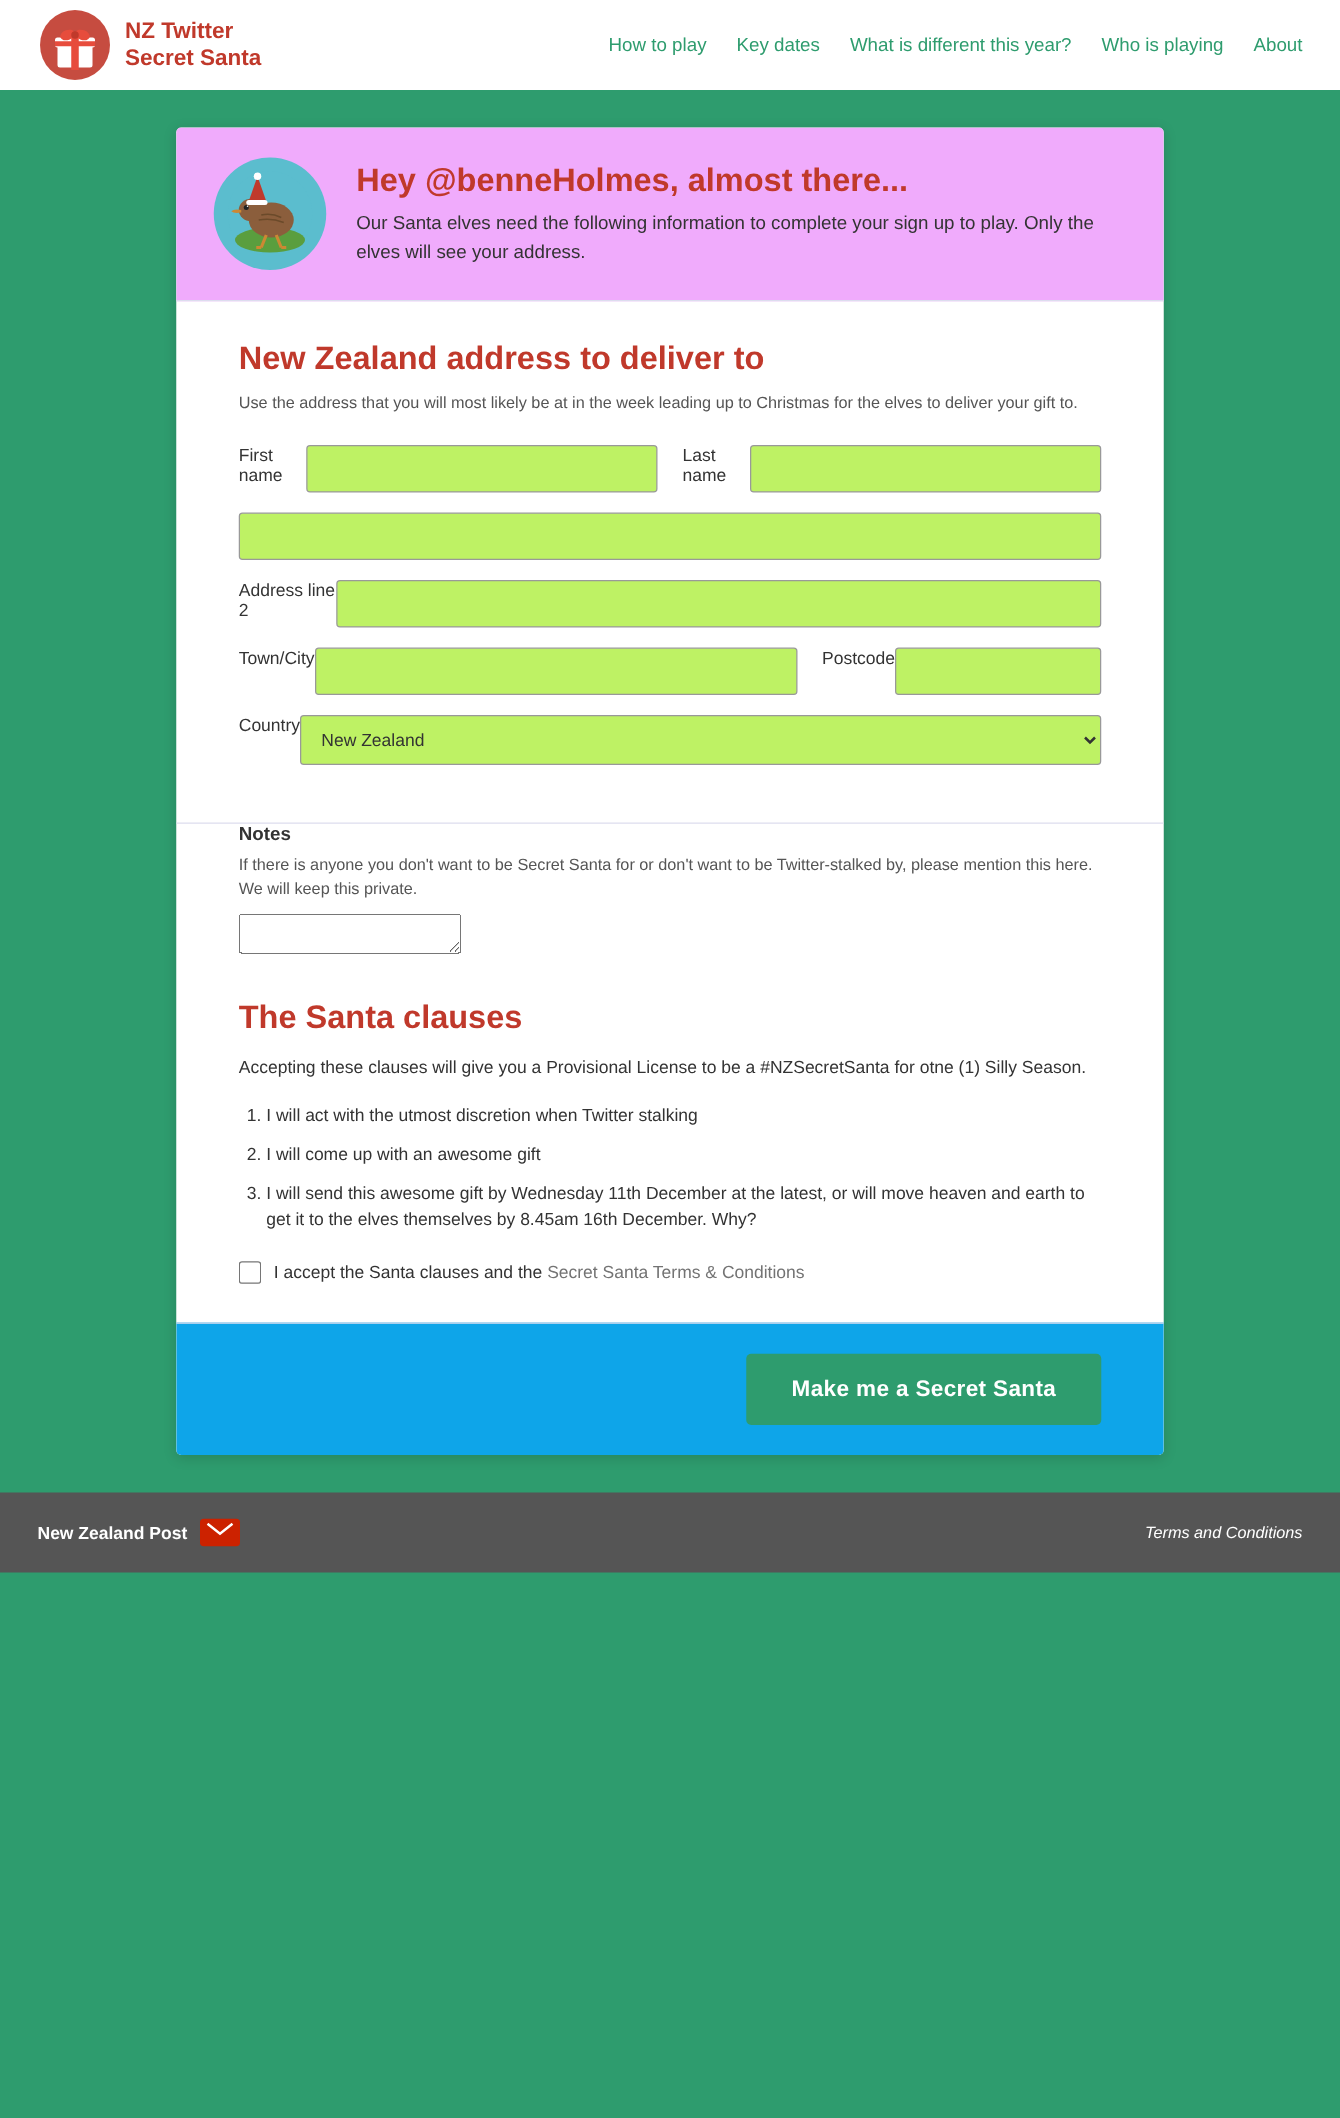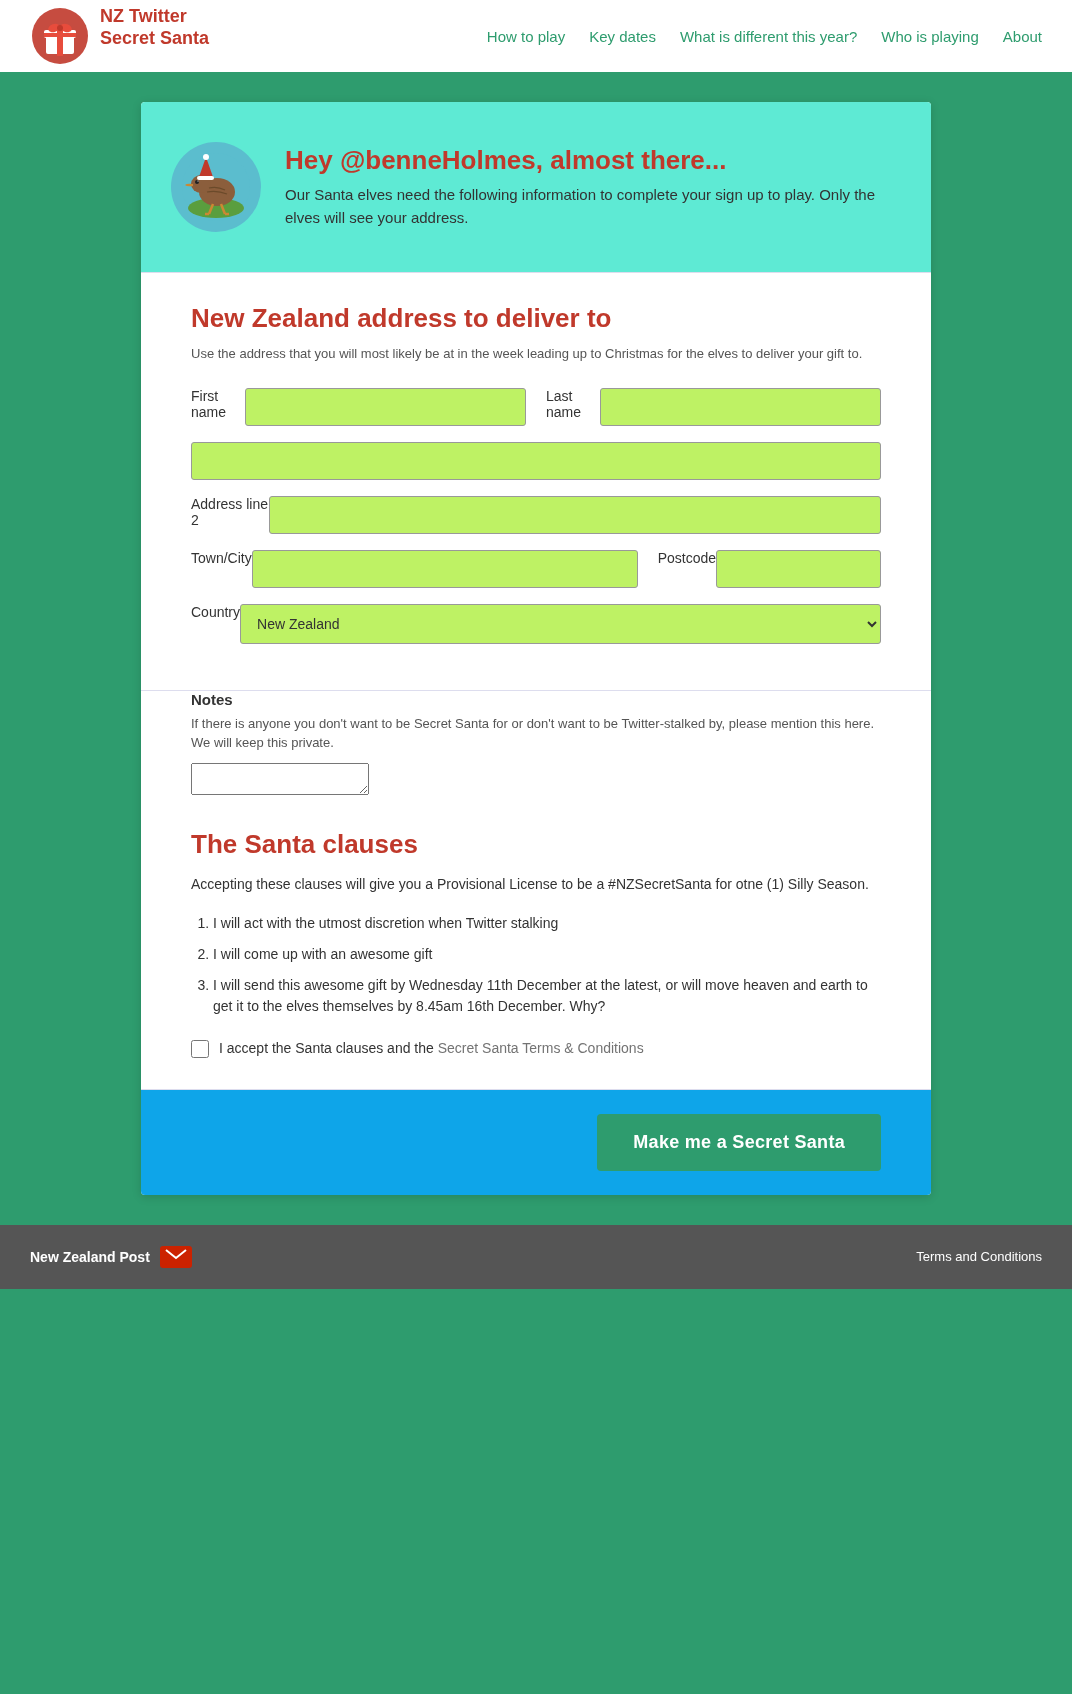--- a/index.html
+++ b/index.html
@@ -16,20 +16,21 @@
     .header {
       background-color: white;
       display: flex;
       align-items: center;
       justify-content: space-between;
       padding: 10px 30px;
       height: 72px;
     }
     .logo-area {
       display: flex;
+      align-items: center;
       gap: 10px;
     }
     .logo-icon {
       width: 60px;
       height: 60px;
     }
     .logo-text {
       color: #c0392b;
       font-size: 18px;
       font-weight: bold;
@@ -51,23 +52,23 @@
       max-width: 790px;
       margin: 30px auto;
       background: white;
       border-radius: 4px;
       overflow: hidden;
       box-shadow: 0 2px 10px rgba(0,0,0,0.15);
     }
 
     
     .banner {
-      background-color: #5eead4;
+      background-color: #f0abfc;
       border-bottom: 1px solid #dde;
-      padding: 40px 30px;
+      padding: 24px 30px;
       display: flex;
       align-items: center;
       gap: 24px;
     }
     .banner-avatar {
       width: 90px;
       height: 90px;
       border-radius: 50%;
       background-color: #6dbfcf;
       flex-shrink: 0;
@@ -252,20 +253,21 @@
       display: flex;
       align-items: center;
       justify-content: center;
       color: white;
       font-size: 12px;
     }
     .footer-link {
       color: white;
       font-size: 13px;
       text-decoration: none;
+      font-style: italic;
     }
 
     
     .kiwi-circle {
       width: 90px;
       height: 90px;
       border-radius: 50%;
       background: #5bbdce;
       display: flex;
       align-items: center;

